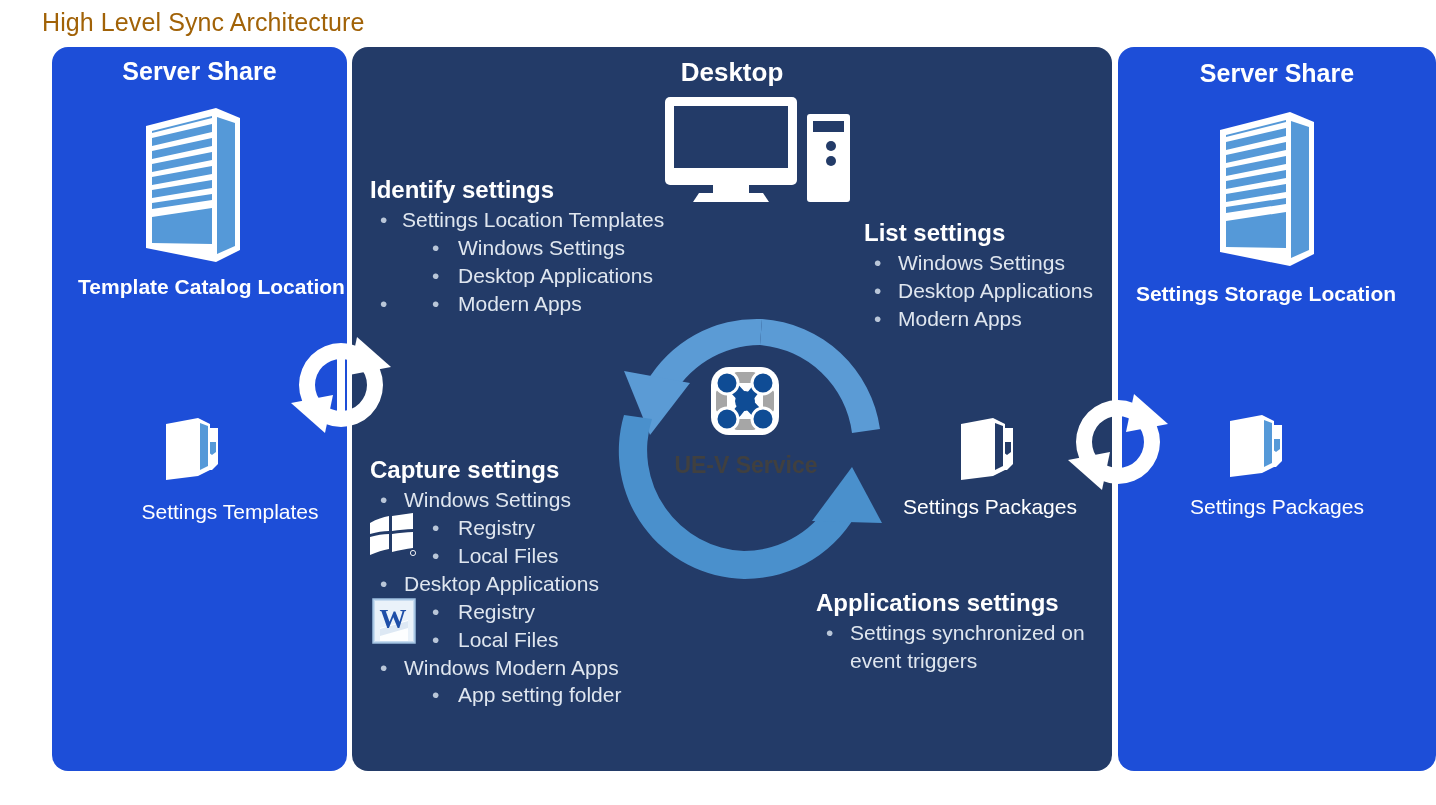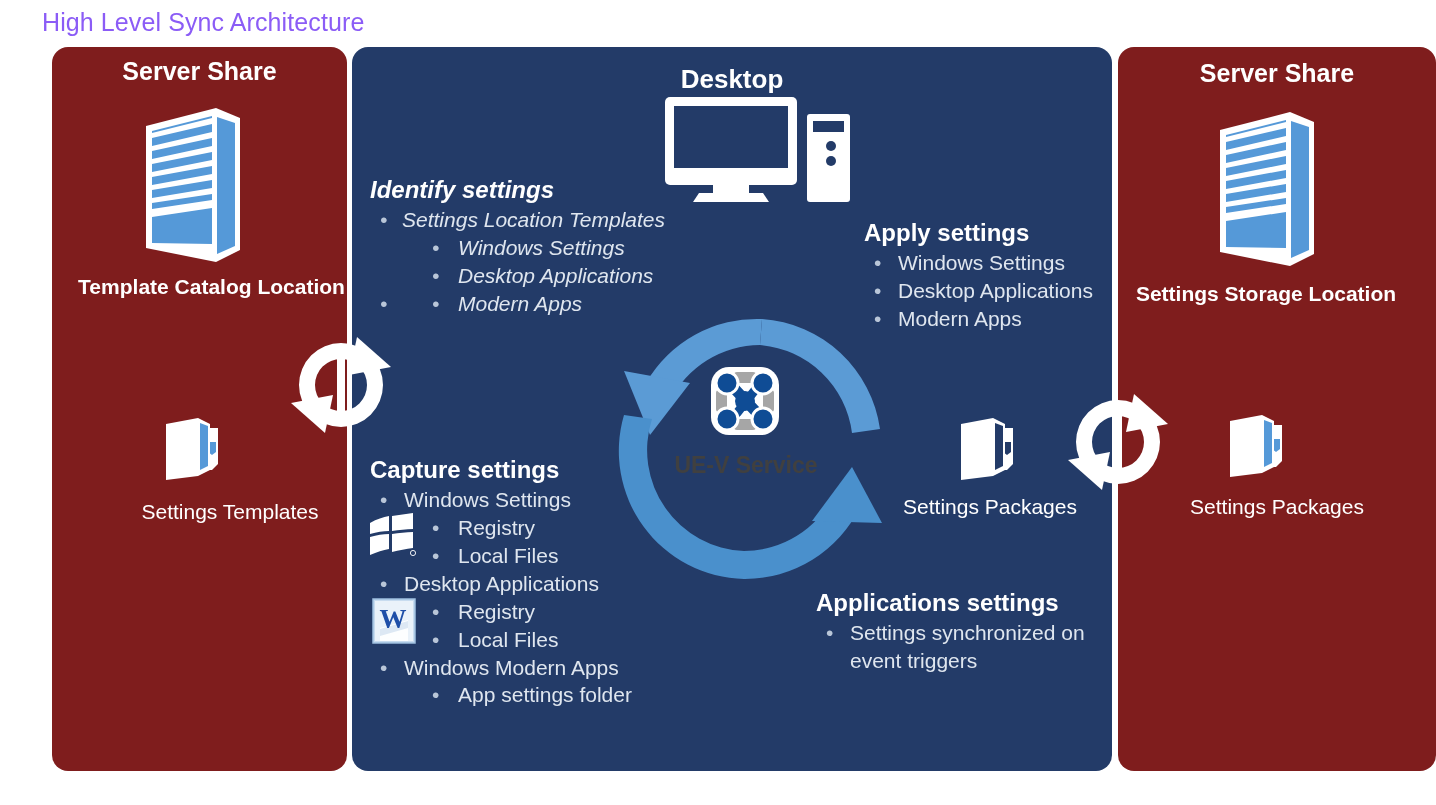--- a/index.html
+++ b/index.html
@@ -14,49 +14,49 @@
     font-family: "Liberation Sans", sans-serif;
     overflow: hidden;
   }
 
   
   .page-title {
     position: absolute;
     left: 42px;
     top: 8px;
     font-size: 25px;
-    color: #8b5cf6;
+    color: #a16207;
     letter-spacing: 0.1px;
     white-space: nowrap;
   }
 
   
   .panel {
     position: absolute;
     border-radius: 16px;
     box-sizing: border-box;
   }
-  .panel-light { background: #7f1d1d; }
+  .panel-light { background: #1d4ed8; }
   .panel-dark  { background: #233b68; }
 
   #panel-left   { left: 52px;   top: 47px; width: 295px; height: 724px; }
   #panel-center { left: 352px;  top: 47px; width: 760px; height: 724px; }
   #panel-right  { left: 1118px; top: 47px; width: 318px; height: 724px; }
 
   .panel-header {
     position: absolute;
     left: 0; right: 0;
     text-align: center;
     color: #ffffff;
     font-weight: bold;
     white-space: nowrap;
   }
   #panel-left .panel-header   { top: 10px; font-size: 25px; }
   #panel-right .panel-header  { top: 12px; font-size: 25px; }
-  #panel-center .panel-header { top: 17px; font-size: 26px; }
+  #panel-center .panel-header { top: 10px; font-size: 26px; }
 
   
   .rack {
     position: absolute;
     width: 110px;
     height: 160px;
   }
   #rack-left  { left: 138px; top: 104px; }
   #rack-right { left: 1212px; top: 108px; }
 
@@ -153,21 +153,21 @@
   .tb-line.lvl2 { padding-left: 88px; }
   .tb-line.wrap { white-space: normal; }
   .tb-line .bullet {
     position: absolute;
     left: 0;
     color: #b9c6d8;
   }
   .tb-line.lvl1 .bullet { left: 10px; }
   .tb-line.lvl2 .bullet { left: 62px; }
 
-  #tb-identify    { left: 370px; top: 176px; font-style: italic; }
+  #tb-identify    { left: 370px; top: 176px; }
   #tb-apply       { left: 864px; top: 219px; }
   #tb-capture     { left: 370px; top: 456px; }
   #tb-synchronize { left: 816px; top: 589px; }
 
   #tb-identify .tb-line.lvl1 { padding-left: 32px; }
   #tb-apply   .tb-line.lvl1 { padding-left: 34px; }
 
   #tb-synchronize .tb-line { width: 280px; }
   #tb-synchronize .tb-line.wrap { padding-left: 34px; }
 
@@ -248,36 +248,36 @@
 <div class="textblock" id="tb-identify">
   <div class="tb-head">Identify settings</div>
   <div class="tb-line lvl1"><span class="bullet">•</span><span>Settings Location Templates</span></div>
   <div class="tb-line lvl2"><span class="bullet">•</span><span>Windows Settings</span></div>
   <div class="tb-line lvl2"><span class="bullet">•</span><span>Desktop Applications</span></div>
   <div class="tb-line lvl1"><span class="bullet">•</span></div>
   <div class="tb-line lvl2"><span class="bullet">•</span><span>Modern Apps</span></div>
 </div>
 
 <div class="textblock" id="tb-apply">
-  <div class="tb-head">Apply settings</div>
+  <div class="tb-head">List settings</div>
   <div class="tb-line lvl1"><span class="bullet">•</span><span>Windows Settings</span></div>
   <div class="tb-line lvl1"><span class="bullet">•</span><span>Desktop Applications</span></div>
   <div class="tb-line lvl1"><span class="bullet">•</span><span>Modern Apps</span></div>
 </div>
 
 <div class="textblock capture-wrap" id="tb-capture">
   <div class="tb-head">Capture settings</div>
   <div class="tb-line lvl1"><span class="bullet">•</span><span>Windows Settings</span></div>
   <div class="tb-line lvl2"><span class="bullet">•</span><span>Registry</span></div>
   <div class="tb-line lvl2"><span class="bullet">•</span><span>Local Files</span></div>
   <div class="tb-line lvl1"><span class="bullet">•</span><span>Desktop Applications</span></div>
   <div class="tb-line lvl2"><span class="bullet">•</span><span>Registry</span></div>
   <div class="tb-line lvl2"><span class="bullet">•</span><span>Local Files</span></div>
   <div class="tb-line lvl1"><span class="bullet">•</span><span>Windows Modern Apps</span></div>
-  <div class="tb-line lvl2"><span class="bullet">•</span><span>App settings folder</span></div>
+  <div class="tb-line lvl2"><span class="bullet">•</span><span>App setting folder</span></div>
 
   <div id="win-logo">
     <svg viewBox="0 0 48 44" width="48" height="44">
       <path d="M2 11 C9 7 15 5 21 4 L21 19 C15 19 9 20 2 22 Z" fill="#ffffff"></path>
       <path d="M24 4 C31 3 38 2 45 1 L45 17 C38 17 31 18 24 19 Z" fill="#ffffff"></path>
       <path d="M2 25 C9 23 15 22 21 22 L21 37 C15 38 9 40 2 43 Z" fill="#ffffff"></path>
       <path d="M24 22 C31 21 38 20 45 20 L45 36 C38 37 31 38 24 40 Z" fill="#ffffff"></path>
       <circle cx="45" cy="41" r="2.6" fill="none" stroke="#ffffff" stroke-width="0.9"></circle>
     </svg>
   </div>

